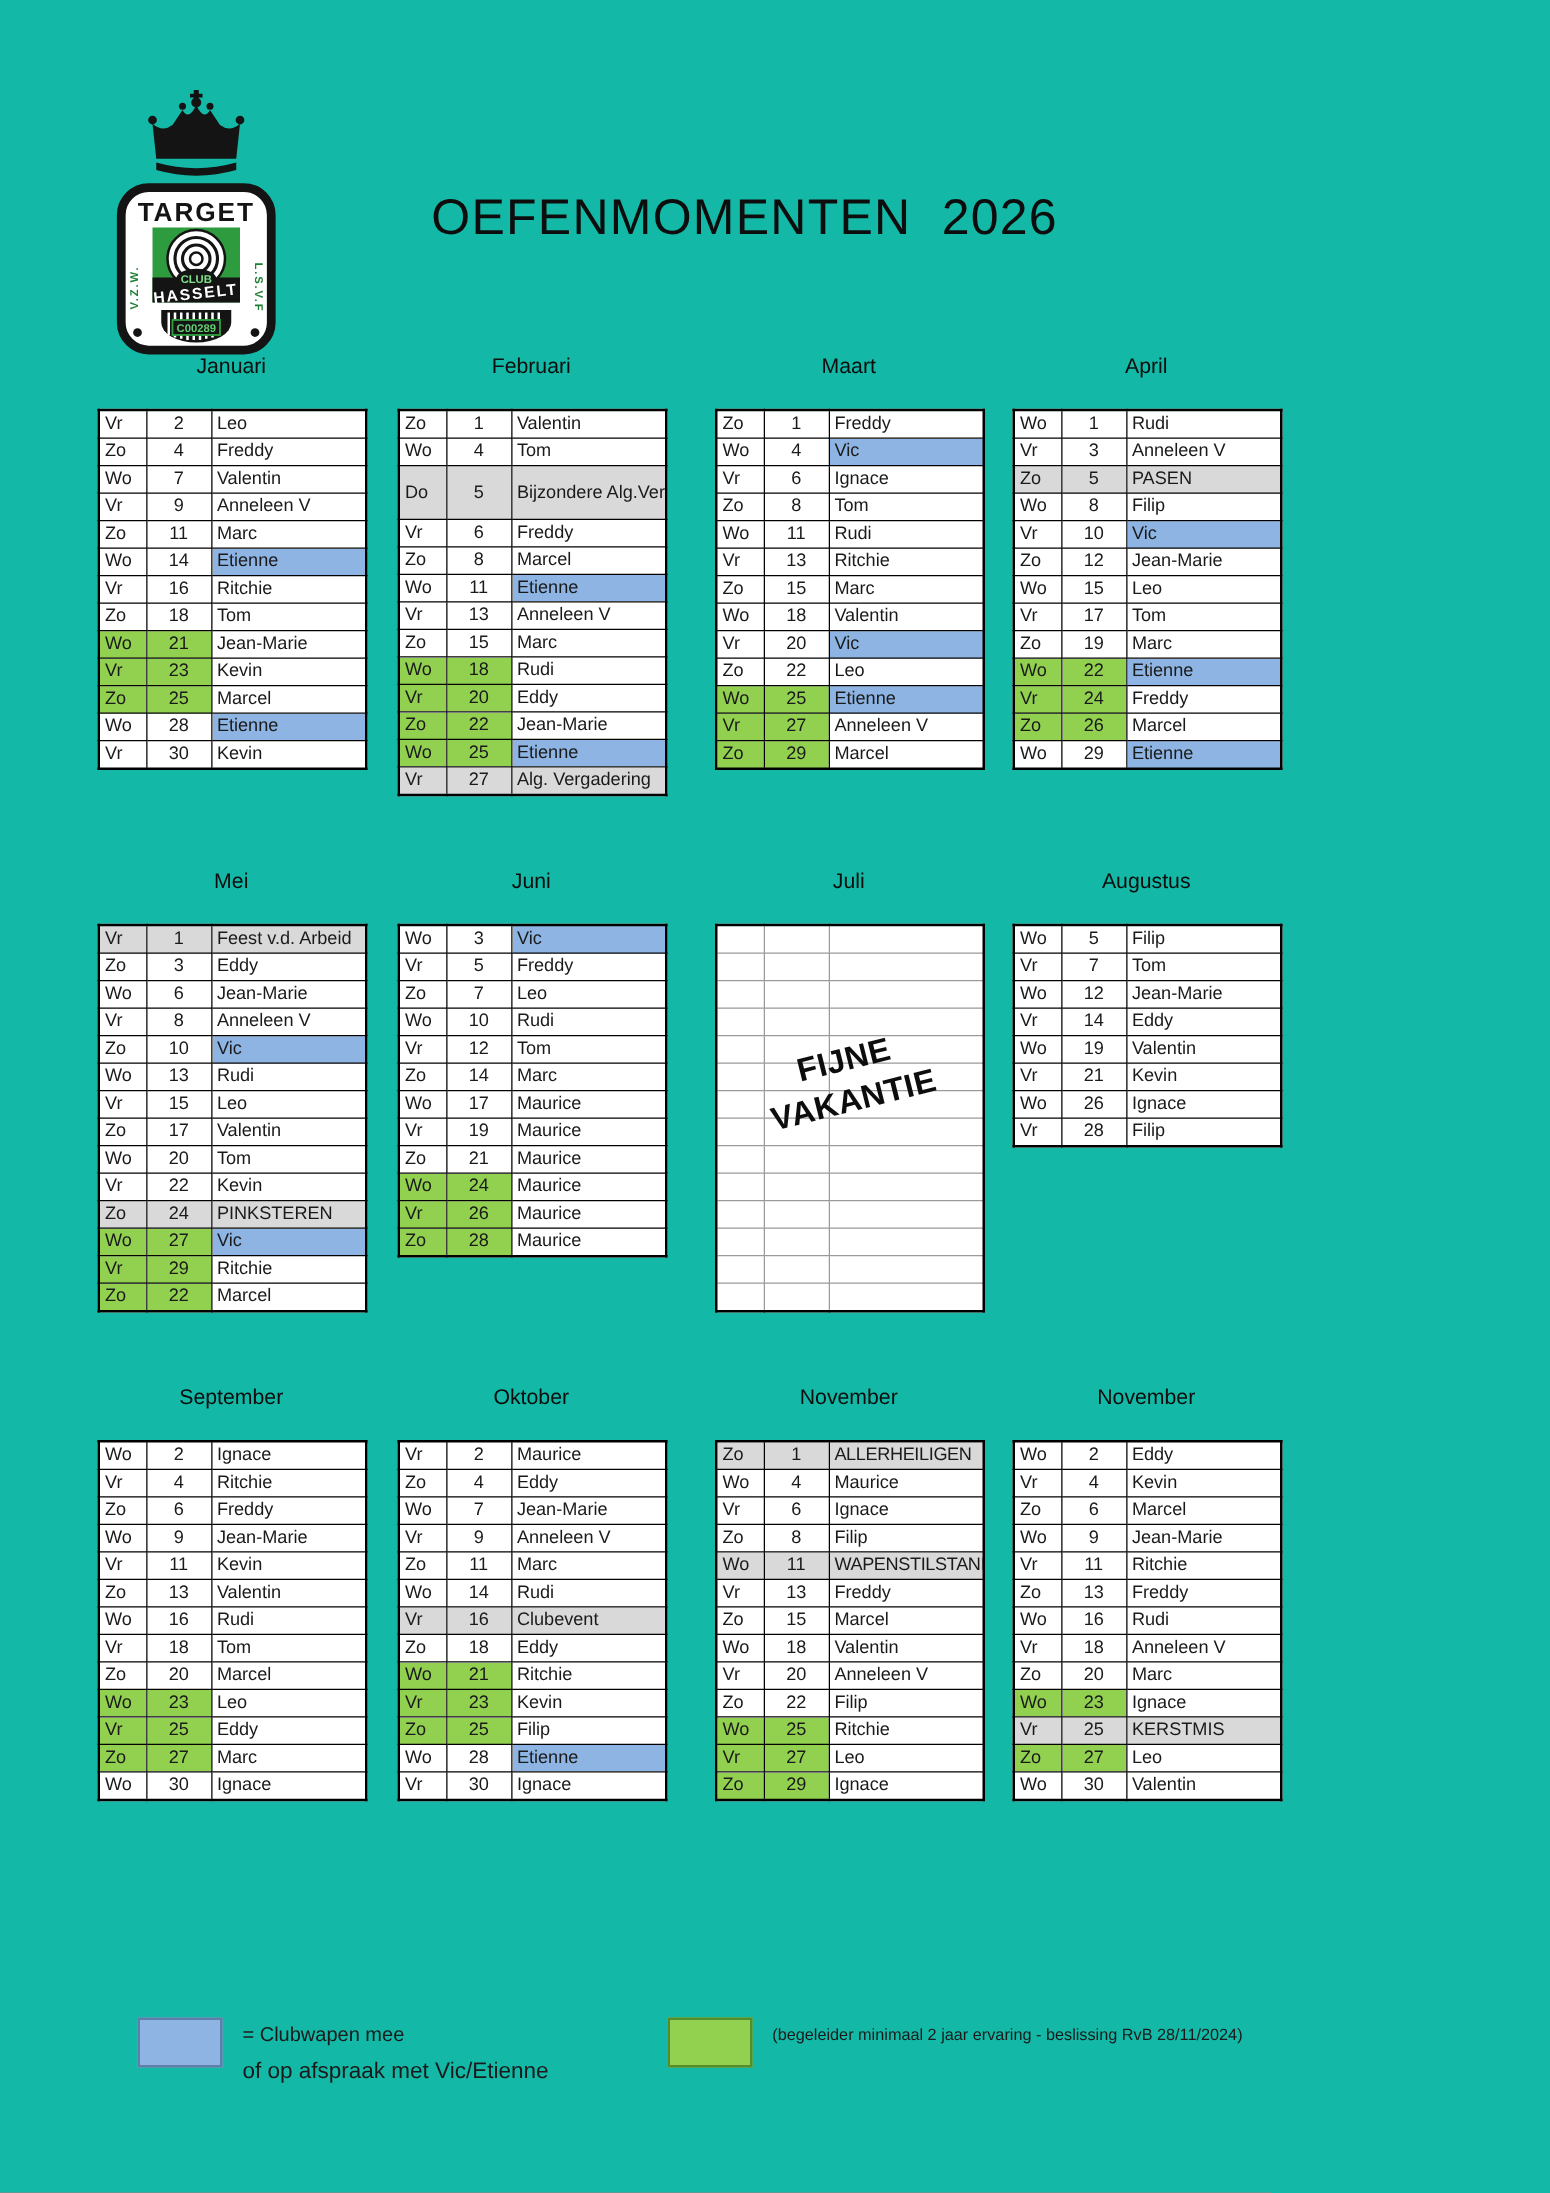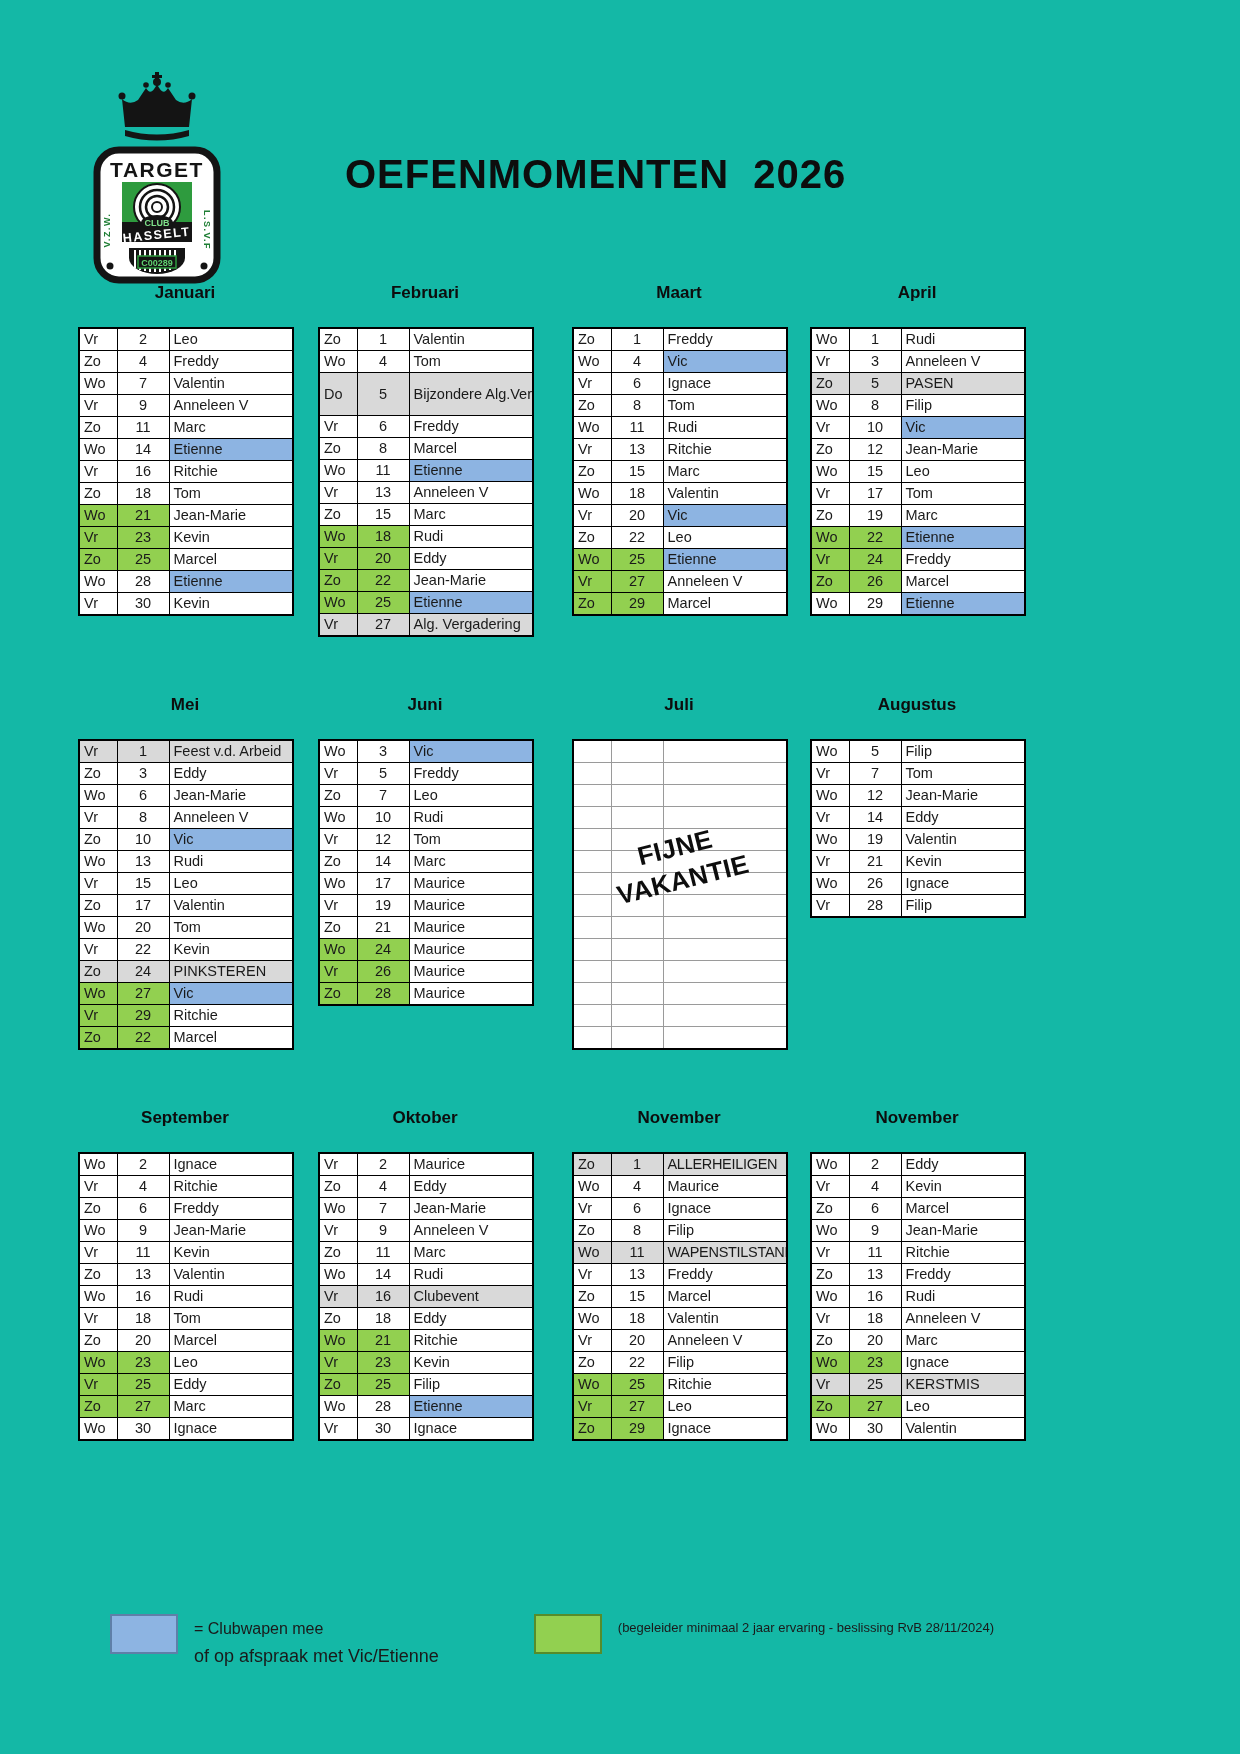--- a/index.html
+++ b/index.html
@@ -3,30 +3,30 @@
 <meta charset="utf-8">
 <style>
   html,body { margin:0; padding:0; background:#888; }
   .page {
     width:1240px; height:1754px; position:relative; background:#14b8a6;
     font-family:"Liberation Sans", sans-serif; color:#111; overflow:hidden;
     margin:0 auto;
   }
   .main-title {
     position:absolute; top:152px; left:345px;
-    font-size:40px; font-weight:bold; letter-spacing:1px; white-space:pre; color:#0d0d0d;
+    font-size:40px; font-weight:normal; letter-spacing:1px; white-space:pre; color:#0d0d0d;
   }
   .logo-wrap { position:absolute; top:72px; left:82px; }
 
   .months-grid {
     position:absolute; top:283px; left:78px;
     display:grid; grid-template-columns:240px 254px 238px 214px; row-gap:58px;
   }
   .month { width:214px; }
-  .month-title { text-align:center; font-weight:bold; font-size:17px; height:24px; margin-bottom:20px; color:#0d0d0d; }
+  .month-title { text-align:center; font-weight:normal; font-size:17px; height:24px; margin-bottom:20px; color:#0d0d0d; }
   .table-holder { position:relative; width:214px; }
 
   table.cal { border-collapse:collapse; border:2px solid #000; table-layout:fixed; width:214px; background:#fff; }
   table.cal td {
     border:1px solid #000; height:21px; font-size:14.5px; line-height:21px;
     padding:0 0 0 4px; color:#1a1a1a; overflow:hidden; white-space:nowrap;
   }
   table.cal td.num { text-align:center; padding:0; }
   table.cal tr.tall td { height:42px; }
   td.center2 { white-space:pre-line; text-align:center; line-height:18px; padding:2px 0; font-size:14px; }

